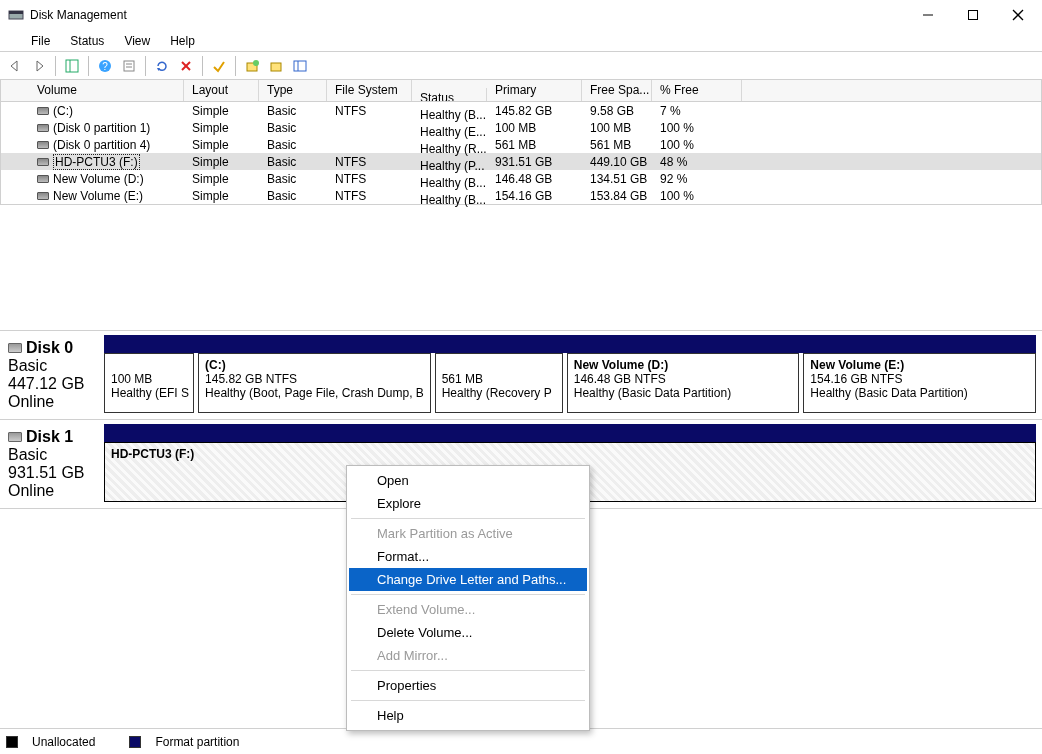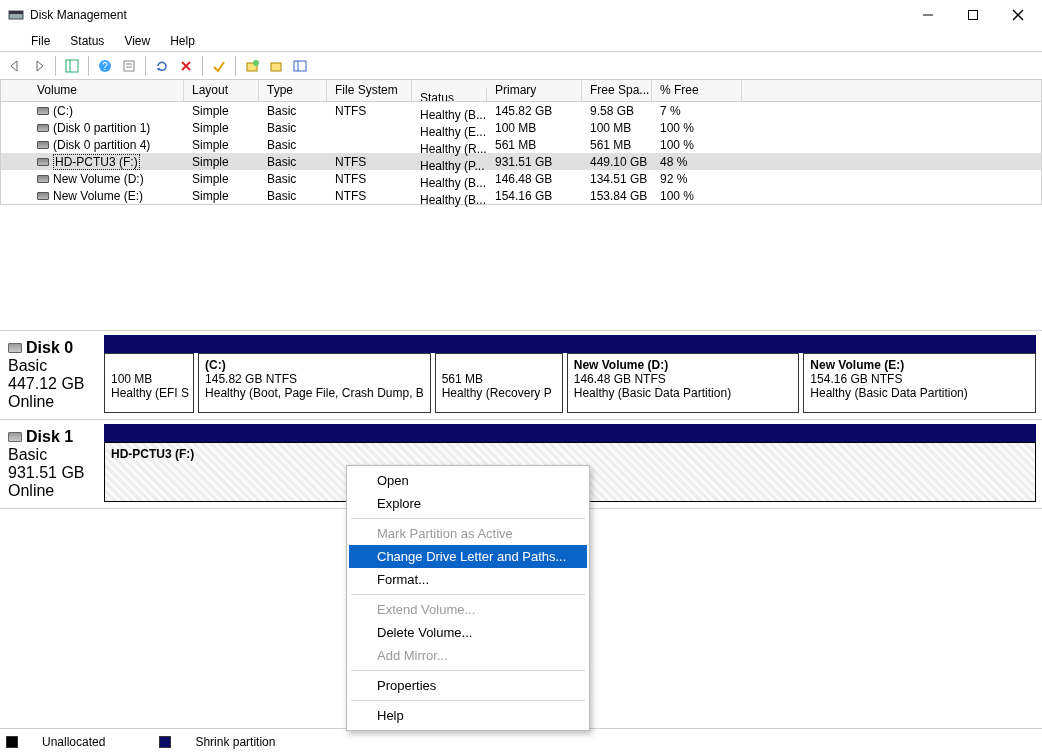--- a/index.html
+++ b/index.html
@@ -147,21 +147,21 @@
   }
   
   .legend {
     position:absolute;
     left:0; bottom:0; right:0;
     height:26px;
     border-top:1px solid #d0d0d0;
     display:flex;
     align-items:center;
     padding:0 6px;
-    gap:24px;
+    gap:14px;
     background:#fff;
     font-size:12px;
   }
   .swatch { width:12px;height:12px;display:inline-block;border:1px solid #333;}
   .sw-unalloc{ background:#000;}
   .sw-primary{ background:#0a0a66;}
 
   
   .ctx {
     position:absolute;
@@ -424,30 +424,30 @@
         </div>
       </div>
     </div>
   </div>
 
 <div class="legend">
   <span class="swatch sw-unalloc"></span>
   <span>Unallocated</span>
   <span style="width:6px"></span>
   <span class="swatch sw-primary"></span>
-  <span>Shrink partition</span>
+  <span>Format partition</span>
 </div>
 
 <div class="ctx" id="ctx">
     <div class="ctx-item ">Open</div>
     <div class="ctx-item ">Explore</div>
     <div class="ctx-sep"></div>
     <div class="ctx-item disabled">Mark Partition as Active</div>
+    <div class="ctx-item ">Format...</div>
     <div class="ctx-item hover">Change Drive Letter and Paths...</div>
-    <div class="ctx-item ">Format...</div>
     <div class="ctx-sep"></div>
     <div class="ctx-item disabled">Extend Volume...</div>
     <div class="ctx-item ">Delete Volume...</div>
     <div class="ctx-item disabled">Add Mirror...</div>
     <div class="ctx-sep"></div>
     <div class="ctx-item ">Properties</div>
     <div class="ctx-sep"></div>
     <div class="ctx-item ">Help</div>
   </div>
 

